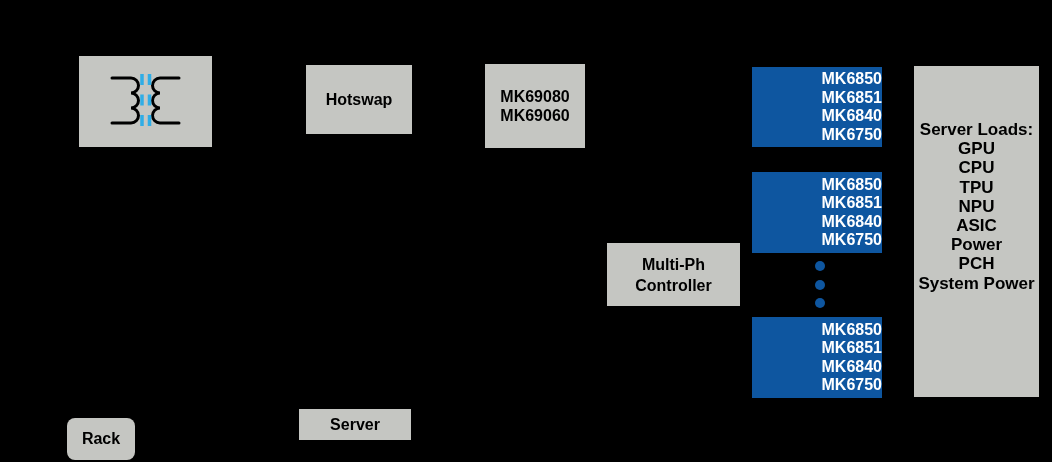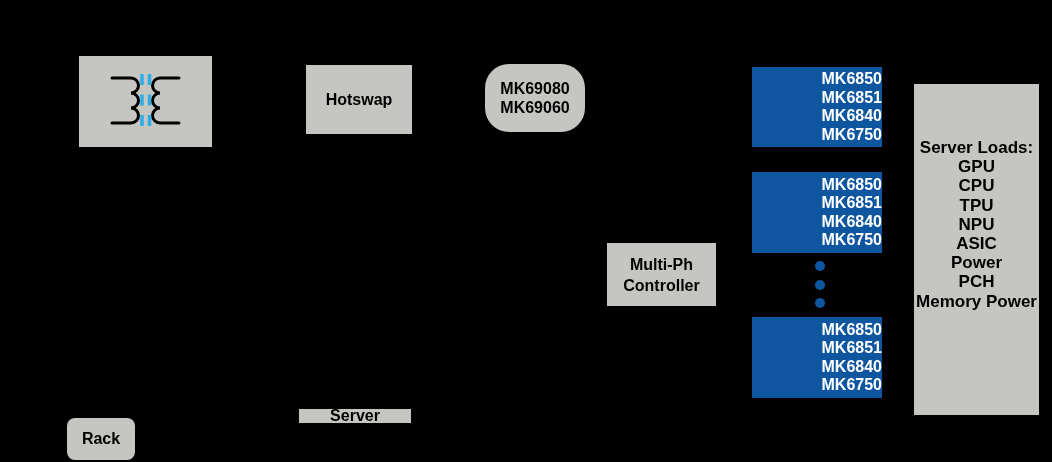--- a/index.html
+++ b/index.html
@@ -36,33 +36,33 @@
     color: var(--text-on-gray);
     margin-left: 9px;
   }
   .blue {
     background: var(--box-blue);
     color: var(--text-on-blue);
     align-items: flex-end;
   }
   #transformer-box { left: 70px;  top: 56px;  width: 133px; height: 91px; }
   #hotswap-box     { left: 297px; top: 65px;  width: 106px; height: 69px; font-size: 16px; }
-  #efuse-box       { left: 476px; top: 64px;  width: 100px; height: 68px; font-size: 16px; line-height: 19px; border-radius: 24px; }
-  #controller-box  { left: 598px; top: 243px; width: 109px; height: 63px; font-size: 16px; line-height: 21px; }
+  #efuse-box       { left: 476px; top: 64px;  width: 100px; height: 84px; font-size: 16px; line-height: 19px; }
+  #controller-box  { left: 598px; top: 243px; width: 133px; height: 63px; font-size: 16px; line-height: 21px; }
   .vr-box          { left: 752px; width: 130px; font-size: 16px; line-height: 18.5px; }
   #vr-box-1 { top: 67px;  height: 80px; }
   #vr-box-2 { top: 172px; height: 81px; }
   #vr-box-3 { top: 317px; height: 81px; }
   #loads-box {
-    left: 905px; top: 84px; width: 125px; height: 331px;
+    left: 905px; top: 66px; width: 125px; height: 331px;
     font-size: 17px; line-height: 19.2px;
     justify-content: flex-start; padding-top: 54px;
   }
   #rack-box   { left: 58px;  top: 418px; width: 68px;  height: 42px; font-size: 16px; border-radius: 8px; }
-  #server-box { left: 290px; top: 409px; width: 112px; height: 14px; font-size: 16px; }
+  #server-box { left: 290px; top: 409px; width: 112px; height: 31px; font-size: 16px; }
   .dot {
     position: absolute;
     left: 815px;
     width: 10px; height: 10px;
     border-radius: 50%;
     background: var(--box-blue);
   }
   #dot-1 { top: 261px; }
   #dot-2 { top: 280px; }
   #dot-3 { top: 298px; }
@@ -126,21 +126,21 @@
 
   <div class="box gray" id="loads-box">
     <div>Server Loads:</div>
     <div>GPU</div>
     <div>CPU</div>
     <div>TPU</div>
     <div>NPU</div>
     <div>ASIC</div>
     <div>Power</div>
     <div>PCH</div>
-    <div>Memory Power</div>
+    <div>System Power</div>
   </div>
 
   <div class="box gray" id="rack-box">
     <span>Rack</span>
   </div>
   <div class="box gray" id="server-box">
     <span>Server</span>
   </div>
 
 </div>

